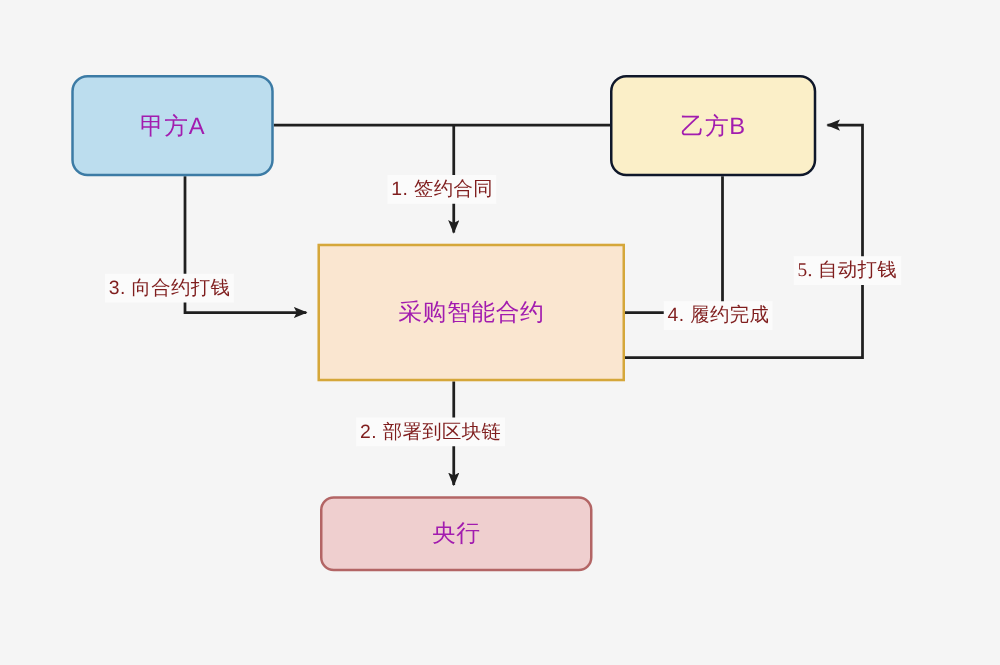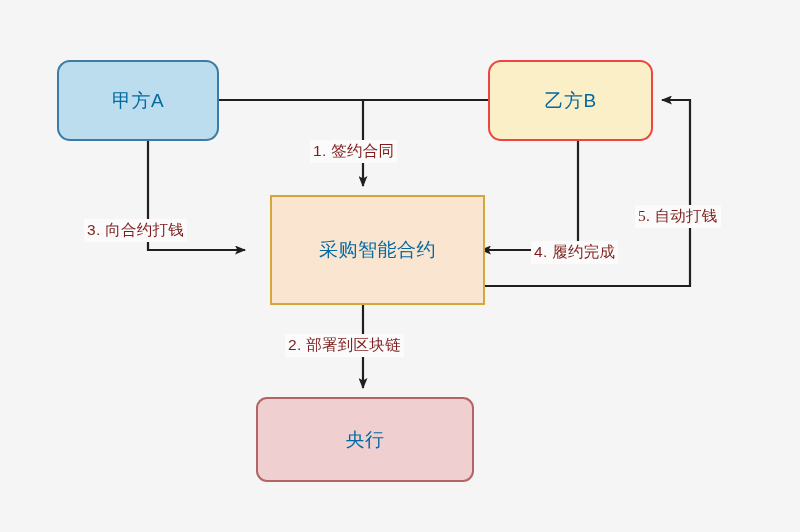--- a/index.html
+++ b/index.html
@@ -22,56 +22,56 @@
     width: 800px;
     height: 532px;
   }
   .node {
     position: absolute;
     box-sizing: border-box;
     display: flex;
     align-items: center;
     justify-content: center;
     font-size: 19px;
-    color: #0369a1;
+    color: #a21caf;
     letter-spacing: 0.5px;
     z-index: 3;
   }
   .node-party-a {
     left: 57px;
     top: 60px;
     width: 162px;
     height: 81px;
     background: #bcddee;
     border: 2px solid #3c7ba5;
     border-radius: 13px;
   }
   .node-party-b {
     left: 488px;
     top: 60px;
     width: 165px;
     height: 81px;
     background: #fbefc8;
-    border: 2px solid #ef4444;
+    border: 2px solid #0f172a;
     border-radius: 13px;
   }
   .node-contract {
-    left: 270px;
+    left: 254px;
     top: 195px;
-    width: 215px;
+    width: 246px;
     height: 110px;
     background: #fae6d0;
     border: 2px solid #d5a73a;
     border-radius: 0;
   }
   .node-central-bank {
     left: 256px;
     top: 397px;
     width: 218px;
-    height: 85px;
+    height: 60px;
     background: #efcfcf;
     border: 2px solid #b36565;
     border-radius: 11px;
   }
   .edge-label {
     position: absolute;
     font-size: 15.5px;
     color: #7f1d1d;
     background: #fbfbfb;
     padding: 1px 3px;

